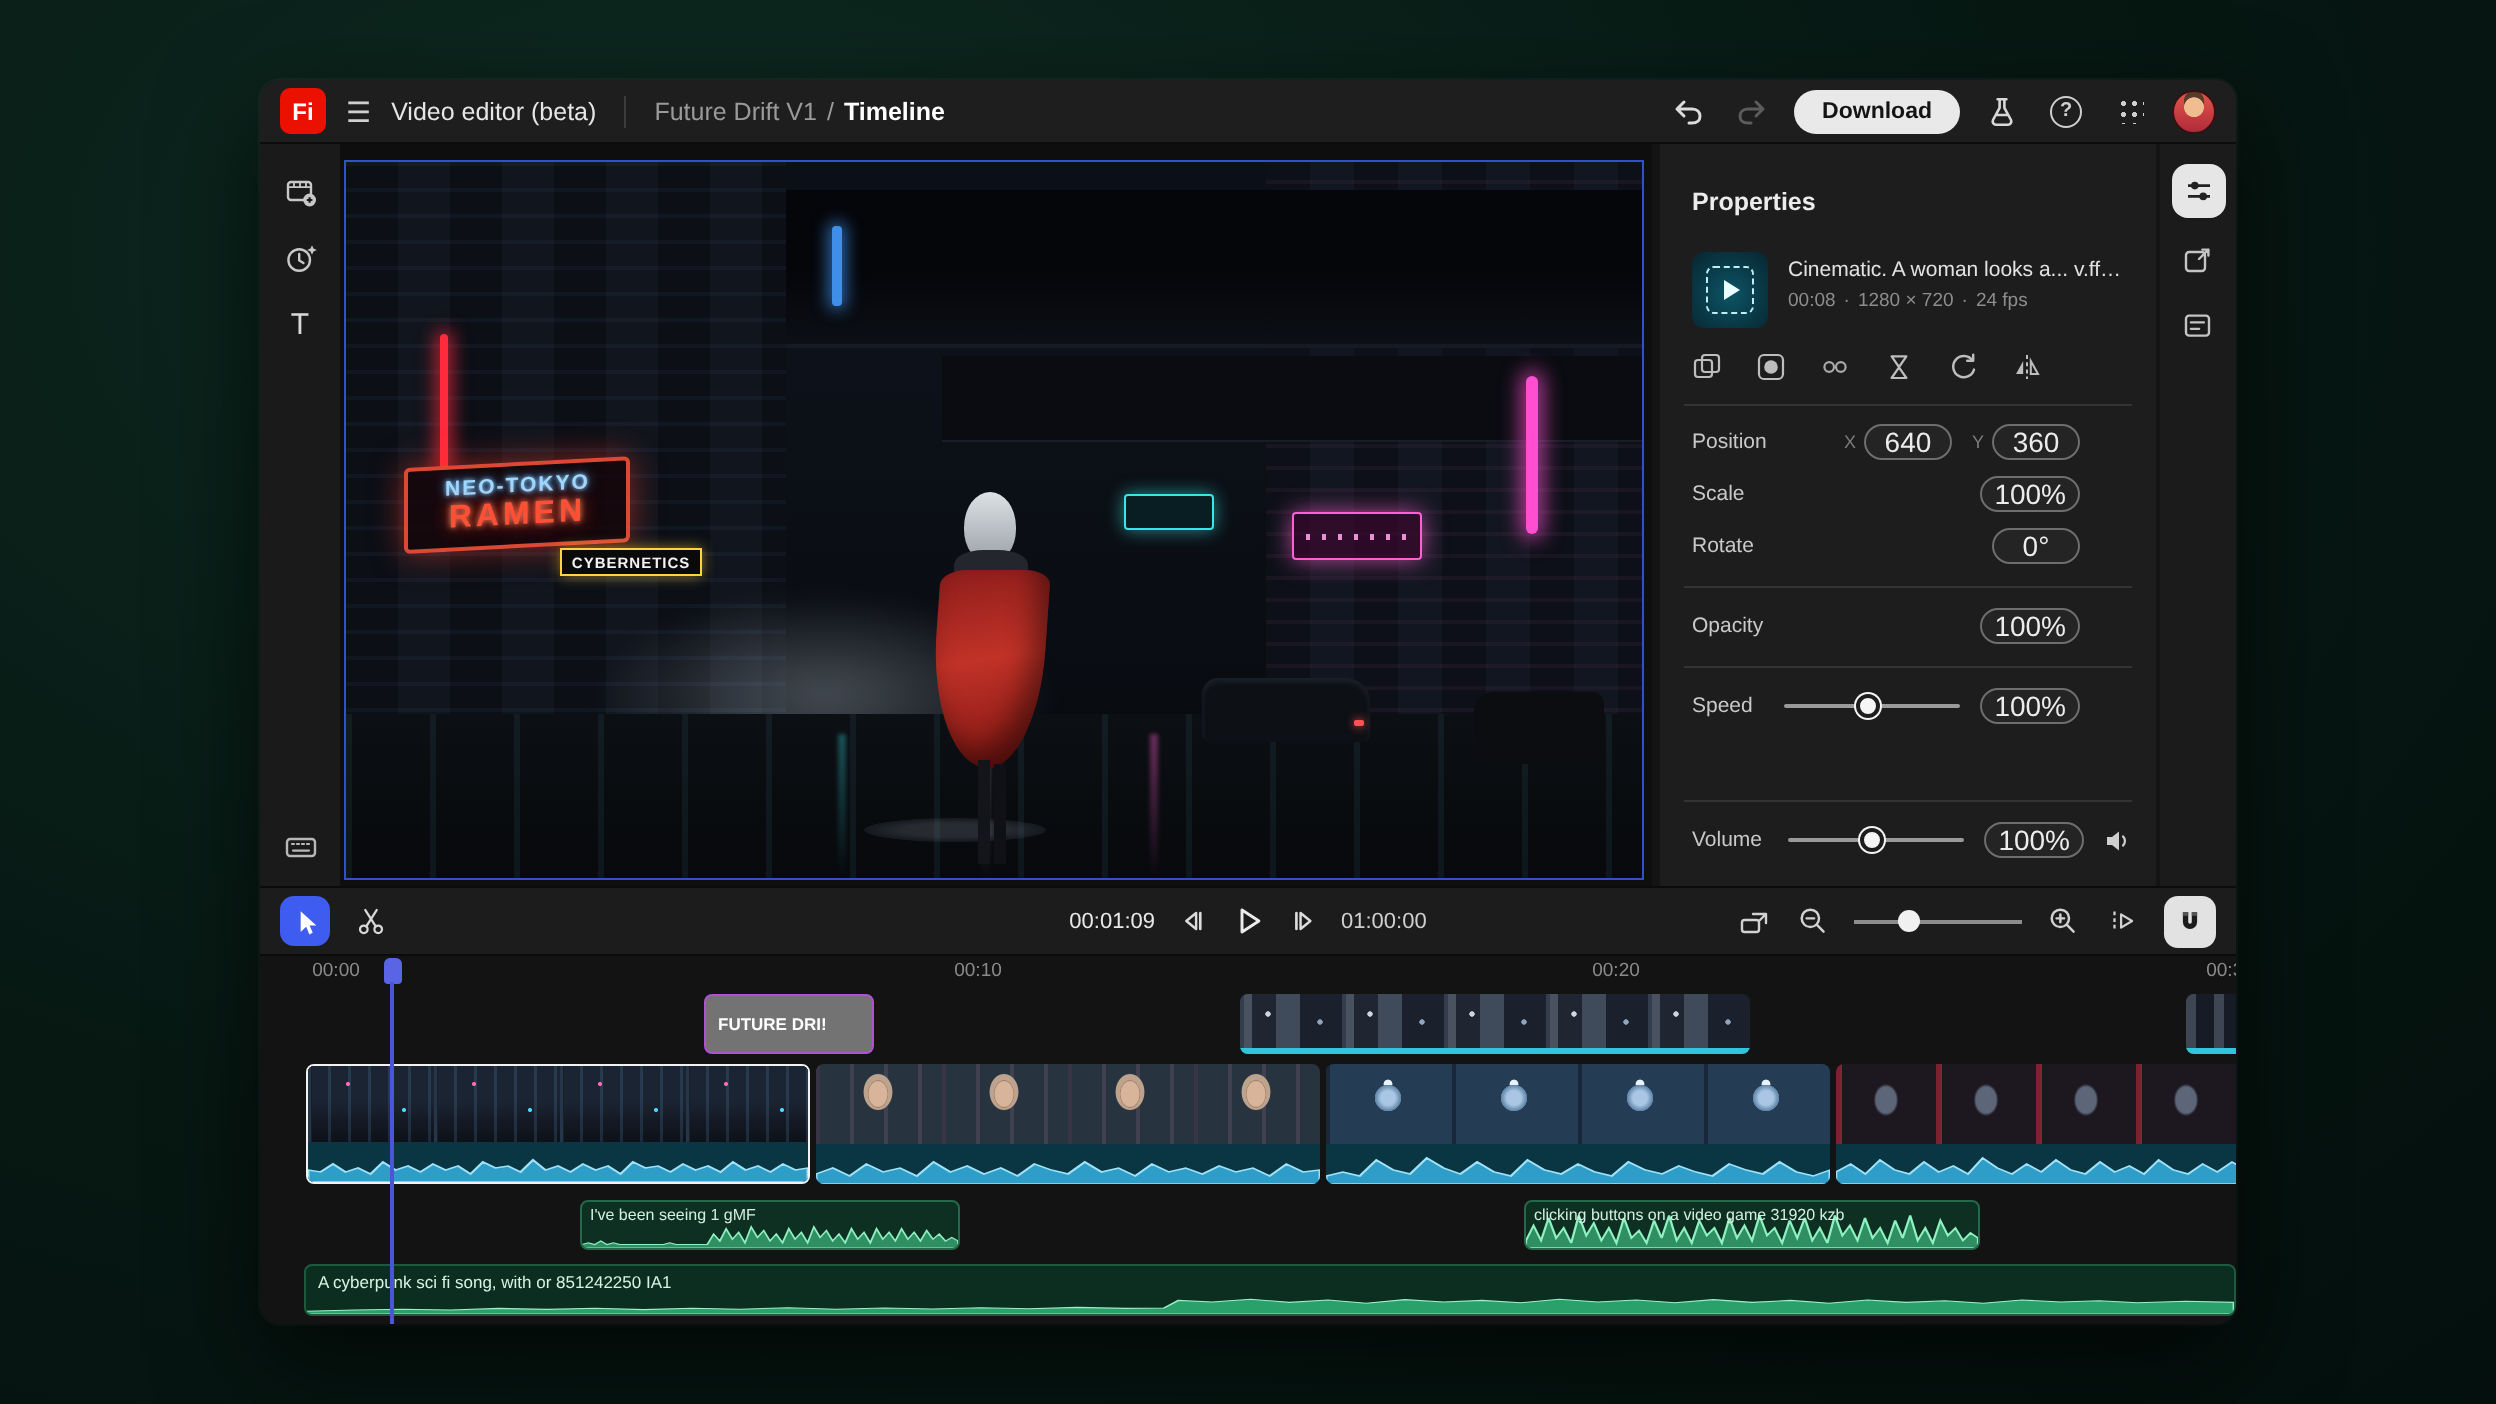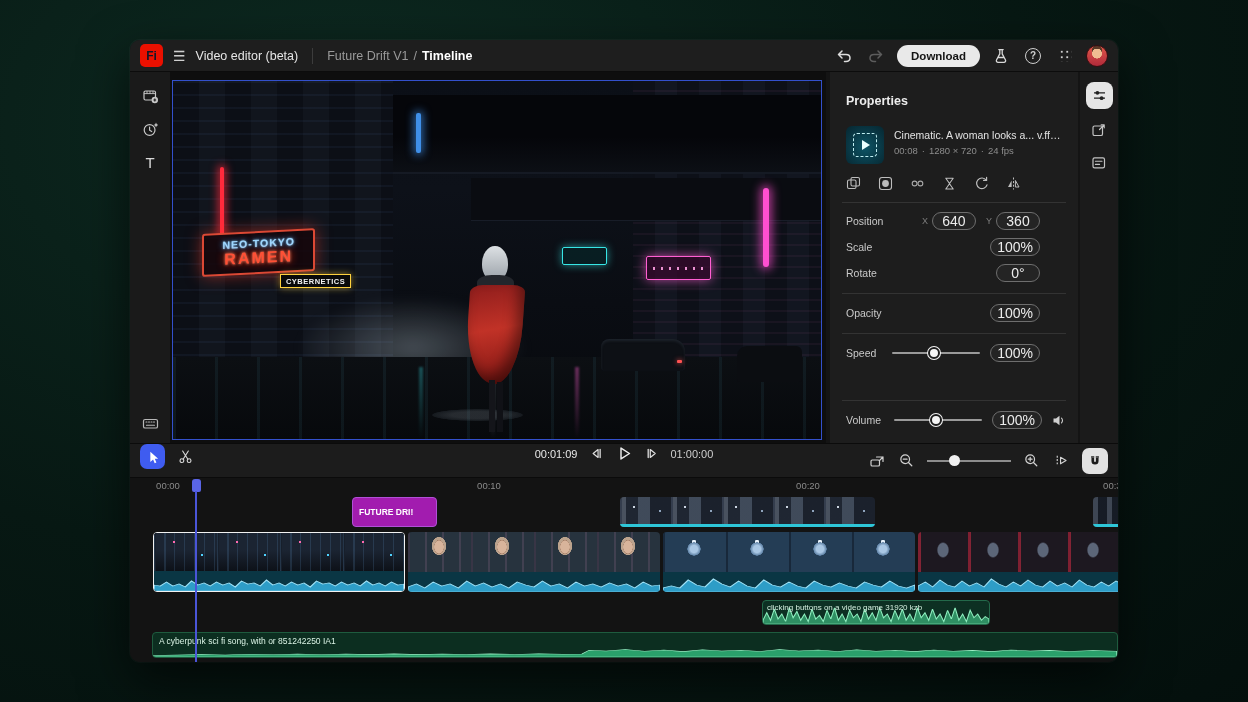--- a/index.html
+++ b/index.html
@@ -17,21 +17,21 @@
     background:#161616; border-radius:10px; overflow:hidden;
     box-shadow: 0 18px 50px rgba(0,0,0,.65), 0 0 0 1px rgba(255,255,255,.04);
   }
   
   .topbar {
     position:absolute; left:0; top:0; right:0; height:32px;
     background:#1e1e1e; display:flex; align-items:center; gap:10px;
     padding:0 10px; border-bottom:1px solid #0c0c0c;
   }
   .fi-logo { width:23px; height:23px; border-radius:5px; background:#eb1000;
-    color:#0f172a; font-weight:700; font-size:12px; display:flex; align-items:center; justify-content:center; }
+    color:#ffffff; font-weight:700; font-size:12px; display:flex; align-items:center; justify-content:center; }
   .hamburger { color:#cfcfcf; font-size:14px; line-height:1; cursor:default; }
   .app-title { color:#e6e6e6; font-size:12.5px; }
   .tb-divider { width:1px; height:16px; background:#3c3c3c; margin:0 4px; }
   .crumb-project { color:#9a9a9a; font-size:12.5px; }
   .crumb-sep { color:#9a9a9a; font-size:12.5px; }
   .crumb-page { color:#ffffff; font-size:12.5px; font-weight:700; }
   .tb-spacer { flex:1; }
   .tb-icon { width:22px; height:22px; display:flex; align-items:center; justify-content:center; }
   .download-btn {
     height:22px; border-radius:11px; background:#e9e9e9; color:#141414;
@@ -169,21 +169,21 @@
   .speaker { width:16px; height:16px; display:flex; align-items:center; justify-content:center; margin-left:8px; }
   
   .right-rail { position:absolute; left:950px; top:0; width:38px; height:371px; background:#1b1b1b;
     display:flex; flex-direction:column; align-items:center; padding-top:10px; gap:9px; }
   .rr-active { width:27px; height:27px; background:#e6e6e6; border-radius:8px;
     display:flex; align-items:center; justify-content:center; }
   .rr-icon { width:24px; height:24px; display:flex; align-items:center; justify-content:center; }
   
   .tl-toolbar { position:absolute; left:0; top:403px; right:0; height:35px; background:#1c1c1c;
     border-top:1px solid #0b0b0b; border-bottom:1px solid #0b0b0b;
-    display:flex; padding:0 10px; }
+    display:flex; align-items:center; padding:0 10px; }
   .tool-select { width:25px; height:25px; border-radius:7px; background:#3f5cf0;
     display:flex; align-items:center; justify-content:center; }
   .tool-scissors { width:25px; height:25px; margin-left:8px;
     display:flex; align-items:center; justify-content:center; }
   .transport { position:absolute; left:50%; transform:translateX(-50%);
     display:flex; align-items:center; gap:9px; }
   .time { color:#e8e8e8; font-size:11px; font-variant-numeric:tabular-nums; }
   .time-total { color:#cfcfcf; }
   .t-icon { width:19px; height:19px; display:flex; align-items:center; justify-content:center; }
   .tl-right { margin-left:auto; display:flex; align-items:center; gap:11px; }
@@ -198,21 +198,21 @@
   .tl-content { position:absolute; left:22px; right:0; top:0; bottom:0; overflow:hidden; }
   .ruler { position:absolute; left:0; right:0; top:0; height:16px; }
   .tick { position:absolute; top:2px; color:#8b8b8b; font-size:9.5px;
     transform:translateX(-50%); font-variant-numeric:tabular-nums; }
   .playhead { position:absolute; left:44px; top:1px; bottom:0; width:0; z-index:60; }
   .ph-head { position:absolute; left:-4.5px; top:0; width:9px; height:13px;
     background:#5a65e6; border-radius:3px 3px 2px 2px; }
   .ph-line { position:absolute; left:-1px; top:12px; bottom:0; width:2px; background:#4a55d8; }
   .clip { position:absolute; border-radius:4px; overflow:hidden; }
   
-  .clip-title { left:200px; top:19px; width:85px; height:30px; background:#a21caf;
+  .clip-title { left:200px; top:19px; width:85px; height:30px; background:#737373;
     border:1.5px solid #b14fd6; display:flex; align-items:center; padding:0 6px; }
   .clip-title span { color:#fff; font-size:8.5px; font-weight:700; white-space:nowrap; overflow:hidden; }
   .clip-broll { left:468px; top:19px; width:255px; height:30px; background:#2b3340;
     background-image:
       radial-gradient(circle 3px at 14px 10px, #cdd6e2 40%, transparent 50%),
       radial-gradient(circle 3px at 40px 14px, #8fa4bd 40%, transparent 50%),
       repeating-linear-gradient(90deg, #343d4d 0 2px, transparent 2px 51px),
       repeating-linear-gradient(90deg, rgba(230,240,255,.16) 0 6px, rgba(20,26,36,.5) 6px 18px, rgba(160,180,210,.18) 18px 30px, rgba(12,16,24,.5) 30px 51px);
     background-size: 51px 100%, 51px 100%, 51px 100%, 51px 100%; }
   .clip-broll::after, .clip-broll-end::after { content:""; position:absolute; left:0; right:0; bottom:0;
@@ -644,20 +644,26 @@
         </div>
         <div class="clip vclip vc4">
           <div class="vc-thumbs"></div>
           <div class="vc-wave">
             <svg viewBox="0 0 120 20" preserveAspectRatio="none">
                 <path d="M0 20 L0 14 4 10 8 15 12 8 16 13 20 15 24 9 28 14 32 11 36 15 40 7 44 12 48 15 52 10 56 14 60 8 64 13 68 15 72 9 76 14 80 11 84 15 88 8 92 13 96 15 100 10 104 14 108 9 112 13 116 15 120 12 L120 20 Z" fill="#2e9dc7" stroke="#9fe2f7" stroke-width="0.7"></path>
               </svg>
           </div>
         </div>
 
+        <div class="clip aclip ac1">
+          <div class="a-label">I've been seeing 1 gMF</div>
+          <svg viewBox="0 0 120 16" preserveAspectRatio="none">
+              <path d="M0 16 L0 14 2 13 4 14 6 12 8 14 10 13 12 14 26 14 28 13 30 14 40 14 42 8 44 12 46 5 48 11 50 7 52 13 54 4 56 10 58 6 60 12 62 8 64 13 66 5 68 11 70 7 72 13 74 4 76 10 78 6 80 12 82 8 84 13 86 5 88 11 90 7 92 13 94 5 96 11 98 7 100 12 102 5 104 11 106 7 108 12 110 6 112 11 114 8 116 12 118 10 120 12 L120 16 Z" fill="#2f8f63" stroke="#8ff0c0" stroke-width="0.6"></path>
+            </svg>
+        </div>
         <div class="clip aclip ac2">
           <div class="a-label">clicking buttons on a video game 31920 kzb</div>
           <svg viewBox="0 0 120 16" preserveAspectRatio="none">
               <path d="M0 16 L0 13 2 7 4 13 6 4 8 12 10 8 12 14 14 3 16 11 18 6 20 13 22 8 24 14 26 4 28 12 30 9 32 14 34 5 36 12 38 3 40 13 42 8 44 14 46 5 48 11 50 8 52 14 54 4 56 12 58 7 60 13 62 3 64 11 66 8 68 14 70 5 72 12 74 4 76 13 78 8 80 14 82 3 84 11 86 7 88 13 90 4 92 12 94 8 96 14 98 5 100 12 102 3 104 13 106 8 108 14 110 5 112 11 114 8 116 13 118 10 120 12 L120 16 Z" fill="#2f8f63" stroke="#8ff0c0" stroke-width="0.6"></path>
             </svg>
         </div>
 
         <div class="clip mclip">
           <div class="a-label">A cyberpunk sci fi song, with or 851242250 IA1</div>
           <svg viewBox="0 0 400 16" preserveAspectRatio="none">

